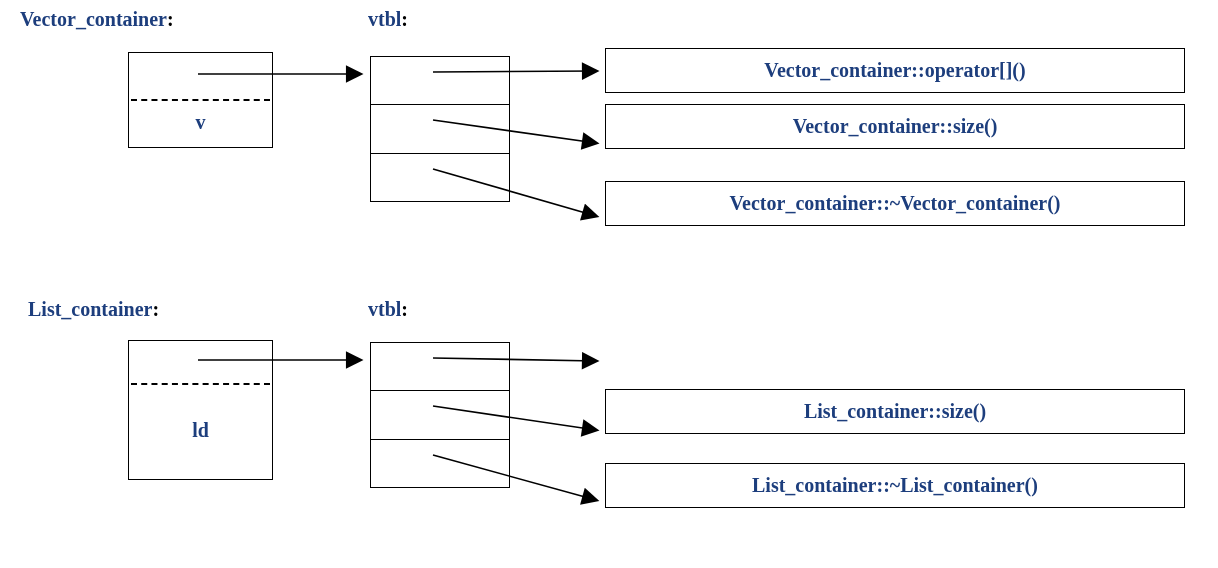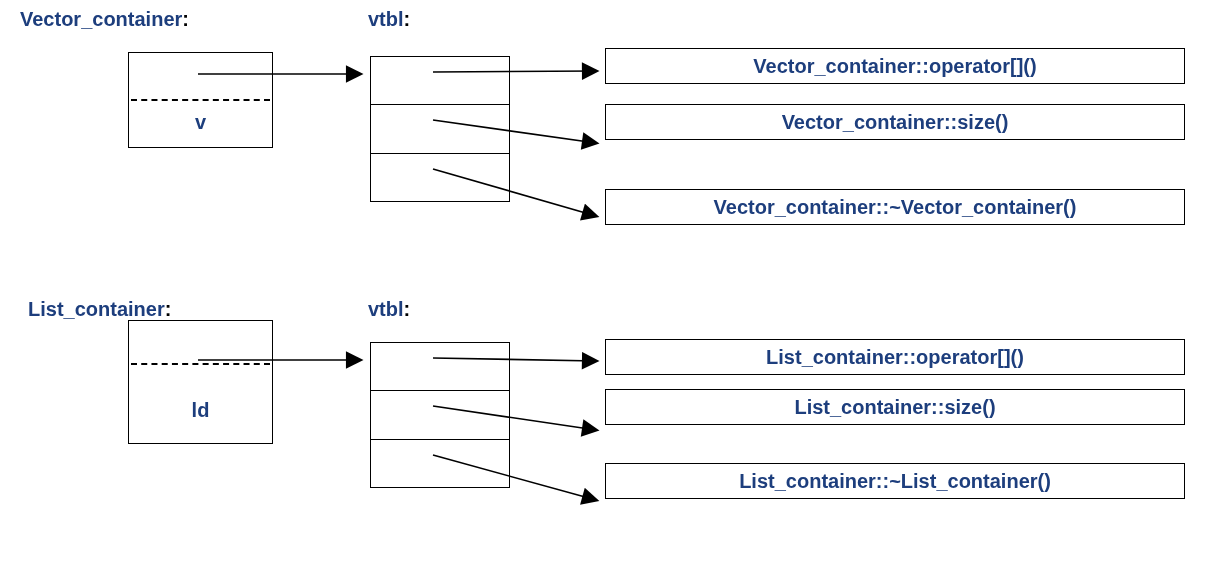--- a/index.html
+++ b/index.html
@@ -1,21 +1,21 @@
 <!DOCTYPE html>
 <html><head>
 <meta charset="utf-8">
 <style>
   html,body{margin:0;padding:0;background:#ffffff;}
   .canvas{
     position:relative;
     width:1218px;
     height:568px;
     background:#ffffff;
-    font-family:Liberation Sans, sans-serif;
+    font-family:Liberation Serif, serif;
     overflow:hidden;
   }
   .arrows{
     position:absolute;
     left:0;top:0;
     pointer-events:none;
     z-index:5;
   }
   .arrows line{
     stroke:#000000;
@@ -61,21 +61,21 @@
   .vtbl-box .vtbl-cell{
     flex:1;
     border-bottom:1.6px solid #000000;
   }
   .vtbl-box .vtbl-cell:last-child{
     border-bottom:none;
   }
   .entry{
     position:absolute;
     width:580px;
-    height:36px;
+    height:45px;
     border:1.6px solid #000000;
     box-sizing:border-box;
     display:flex;
     align-items:center;
     justify-content:center;
     z-index:1;
   }
   .entry span{
     font-size:20px;
     font-weight:bold;
@@ -105,45 +105,42 @@
     <div class="vtbl-cell"></div>
     <div class="vtbl-cell"></div>
   </div>
 
   <div class="entry" style="left:605px;top:48px">
     <span>Vector_container::operator[]()</span>
   </div>
   <div class="entry" style="left:605px;top:104px">
     <span>Vector_container::size()</span>
   </div>
-  <div class="entry" style="left:605px;top:189px">
+  <div class="entry" style="left:605px;top:181px">
     <span>Vector_container::~Vector_container()</span>
   </div>
 
   <div class="lbl" style="left:28px;top:298px">
     <span>List_container</span><span class="colon">:</span>
   </div>
   <div class="lbl" style="left:368px;top:298px">
     <span>vtbl</span><span class="colon">:</span>
   </div>
 
-  <div class="box obj-box" style="left:128px;top:320px;width:145px;height:124px">
+  <div class="box obj-box" style="left:128px;top:340px;width:145px;height:140px">
     <div class="dash" style="top:42px"></div>
     <div class="member" style="top:42px;height:95px;line-height:95px">ld</div>
   </div>
 
   <div class="box vtbl-box" style="left:370px;top:342px;width:140px;height:146px">
     <div class="vtbl-cell"></div>
     <div class="vtbl-cell"></div>
     <div class="vtbl-cell"></div>
   </div>
 
-  <div class="entry" style="left:605px;top:339px">
-    <span>List_container::operator[]()</span>
-  </div>
   <div class="entry" style="left:605px;top:389px">
     <span>List_container::size()</span>
   </div>
   <div class="entry" style="left:605px;top:463px">
     <span>List_container::~List_container()</span>
   </div>
 
   <svg class="arrows" width="1218" height="568">
     <defs>
       <marker id="ah" viewBox="0 0 10 10" refX="8" refY="5" markerWidth="12" markerHeight="11" orient="auto">

